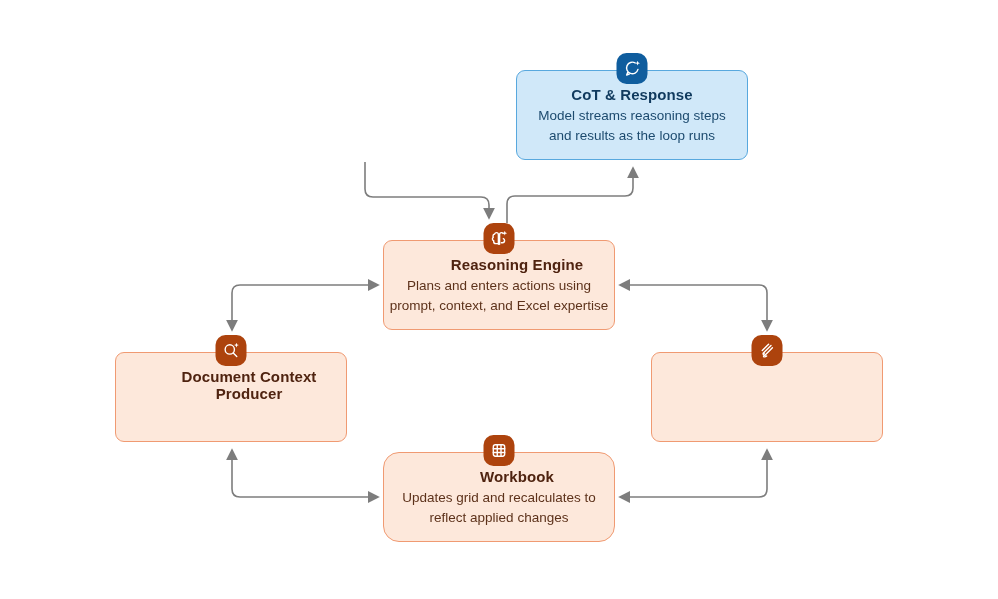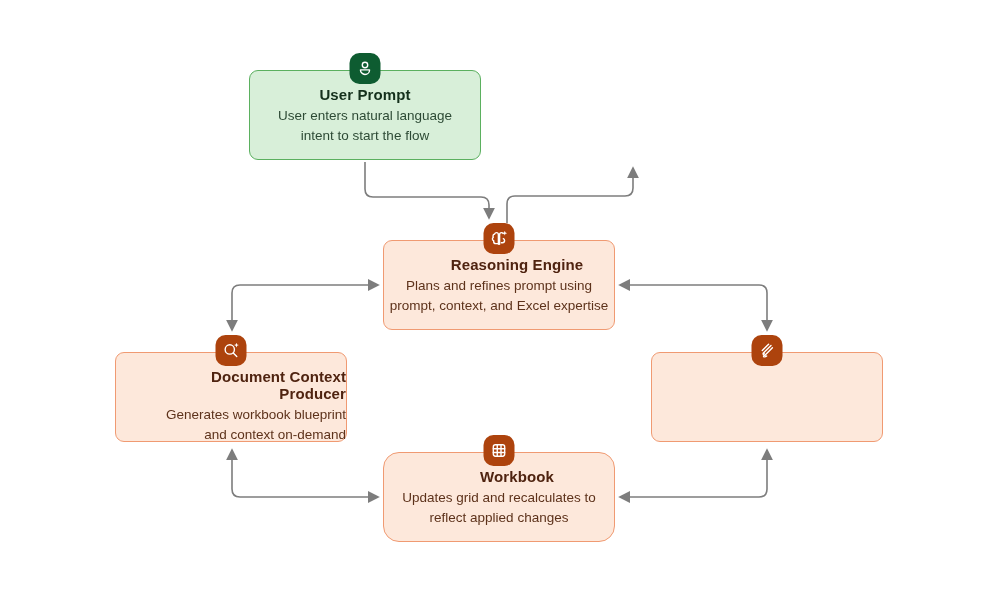--- a/index.html
+++ b/index.html
@@ -43,21 +43,21 @@
     display:flex;align-items:center;justify-content:center;
   }
   .icon-badge svg{display:block;}
   .glyph{stroke:#ffffff;stroke-width:1.6;fill:none;stroke-linecap:round;stroke-linejoin:round;}
   .glyph-fill{fill:#ffffff;stroke:none;}
 
   
   #node-user-prompt{left:249px;top:70px;}
   #node-cot-response{left:516px;top:70px;}
   #node-reasoning-engine{left:383px;top:240px;}
-  #node-document-context-producer{left:115px;top:352px;text-align:right;}
+  #node-document-context-producer{left:115px;top:352px;}
   #node-workbook-interaction-tool{left:651px;top:352px;}
   #node-workbook{left:383px;top:452px;border-radius:16px;}
 </style>
 </head>
 <body>
 
 <div class="canvas">
 
   <svg class="edges" viewBox="0 0 998 599" xmlns="http://www.w3.org/2000/svg">
     <defs>
@@ -66,58 +66,57 @@
       </marker>
     </defs>
     <path class="edge" d="M365 162 L365 189 Q365 197 373 197 L481 197 Q489 197 489 205 L489 218" marker-end="url(#arrow)"></path>
     <path class="edge" d="M507 223 L507 204 Q507 196 515 196 L625 196 Q633 196 633 188 L633 168" marker-end="url(#arrow)"></path>
     <path class="edge" d="M378 285 L240 285 Q232 285 232 293 L232 330" marker-start="url(#arrow)" marker-end="url(#arrow)"></path>
     <path class="edge" d="M232 450 L232 489 Q232 497 240 497 L378 497" marker-start="url(#arrow)" marker-end="url(#arrow)"></path>
     <path class="edge" d="M620 285 L759 285 Q767 285 767 293 L767 330" marker-start="url(#arrow)" marker-end="url(#arrow)"></path>
     <path class="edge" d="M767 450 L767 489 Q767 497 759 497 L620 497" marker-start="url(#arrow)" marker-end="url(#arrow)"></path>
   </svg>
 
-  <div class="node theme-green" id="node-user-prompt">
+
+  <div class="node theme-blue" id="node-cot-response">
     <div class="icon-badge">
       <svg width="21" height="21" viewBox="0 0 24 24">
-        <circle class="glyph" cx="12" cy="8" r="3.1"></circle>
-        <path class="glyph" d="M6.8 13.6 h10.4 a5.2 5.2 0 0 1 -10.4 0 z"></path>
+        <path class="glyph" d="M15.6 5.6 a6.6 6.6 0 1 0 3.2 7.4"></path>
+        <path class="glyph" d="M7 16.6 l-1.1 2.8 3-1.1"></path>
+        <path class="glyph-fill" d="M18.4 3.1 l0.8 2 2 0.8 -2 0.8 -0.8 2 -0.8 -2 -2 -0.8 2 -0.8 z"></path>
       </svg>
     </div>
-    <h3 class="node-title">User Prompt</h3>
-    <p class="node-desc">User enters natural language
-intent to start the flow</p>
+    <h3 class="node-title">CoT &amp; Response</h3>
+    <p class="node-desc">Model streams reasoning steps
+and results as the loop runs</p>
   </div>
-
 
   <div class="node theme-orange" id="node-reasoning-engine">
     <div class="icon-badge">
       <svg width="21" height="21" viewBox="0 0 24 24">
         <path class="glyph" d="M11.3 18.7 V7.4 c0-1.2-1-2.1-2.2-2.1 -1 0-1.8 .7-2.1 1.6 -1.1 .2-1.9 1.2-1.9 2.3 0 .5 .1 .9 .4 1.3 -.6 .5-1 1.2-1 2 0 1 .6 1.8 1.5 2.2 -.1 .2-.1 .5-.1 .7 0 1.4 1.1 2.5 2.5 2.5 h2.9 z"></path>
         <path class="glyph" d="M12.7 18.7 V7.4 c0-1.2 1-2.1 2.2-2.1 .8 0 1.5 .4 1.9 1"></path>
         <path class="glyph" d="M16.9 12.2 c.9 .4 1.5 1.2 1.5 2.2 0 1.4-1.1 2.5-2.5 2.5 h-1.2"></path>
         <path class="glyph-fill" d="M18.6 3.1 l0.8 2 2 0.8 -2 0.8 -0.8 2 -0.8 -2 -2 -0.8 2 -0.8 z"></path>
       </svg>
     </div>
     <h3 class="node-title">Reasoning Engine</h3>
-    <p class="node-desc">Plans and refines prompt using
+    <p class="node-desc">Plans and enters actions using
 prompt, context, and Excel expertise</p>
   </div>
 
   <div class="node theme-orange" id="node-document-context-producer">
     <div class="icon-badge">
       <svg width="21" height="21" viewBox="0 0 24 24">
         <circle class="glyph" cx="10.6" cy="10.8" r="5.3"></circle>
         <path class="glyph" d="M14.6 14.8 l4 4"></path>
         <path class="glyph-fill" d="M18.2 3 l0.8 2 2 0.8 -2 0.8 -0.8 2 -0.8 -2 -2 -0.8 2 -0.8 z"></path>
       </svg>
     </div>
     <h3 class="node-title">Document Context Producer</h3>
-    <p class="node-desc">Generates workbook blueprint
-and context on-demand</p>
   </div>
 
   <div class="node theme-orange" id="node-workbook-interaction-tool">
     <div class="icon-badge">
       <svg width="21" height="21" viewBox="0 0 24 24">
         <path class="glyph" d="M13.8 4.8 L6.6 12"></path>
         <path class="glyph" d="M16.6 6.2 L7.6 15.2"></path>
         <path class="glyph" d="M18.2 8.8 L10.2 16.8"></path>
         <path class="glyph" d="M10.2 16.8 c-.7 .9-2 .9-2.4 0 -.3-.8 .3-1.6 1.1-1.6"></path>
         <path class="glyph" d="M8 18.9 c1.2 .6 2.6 .3 3.6-.7"></path>

